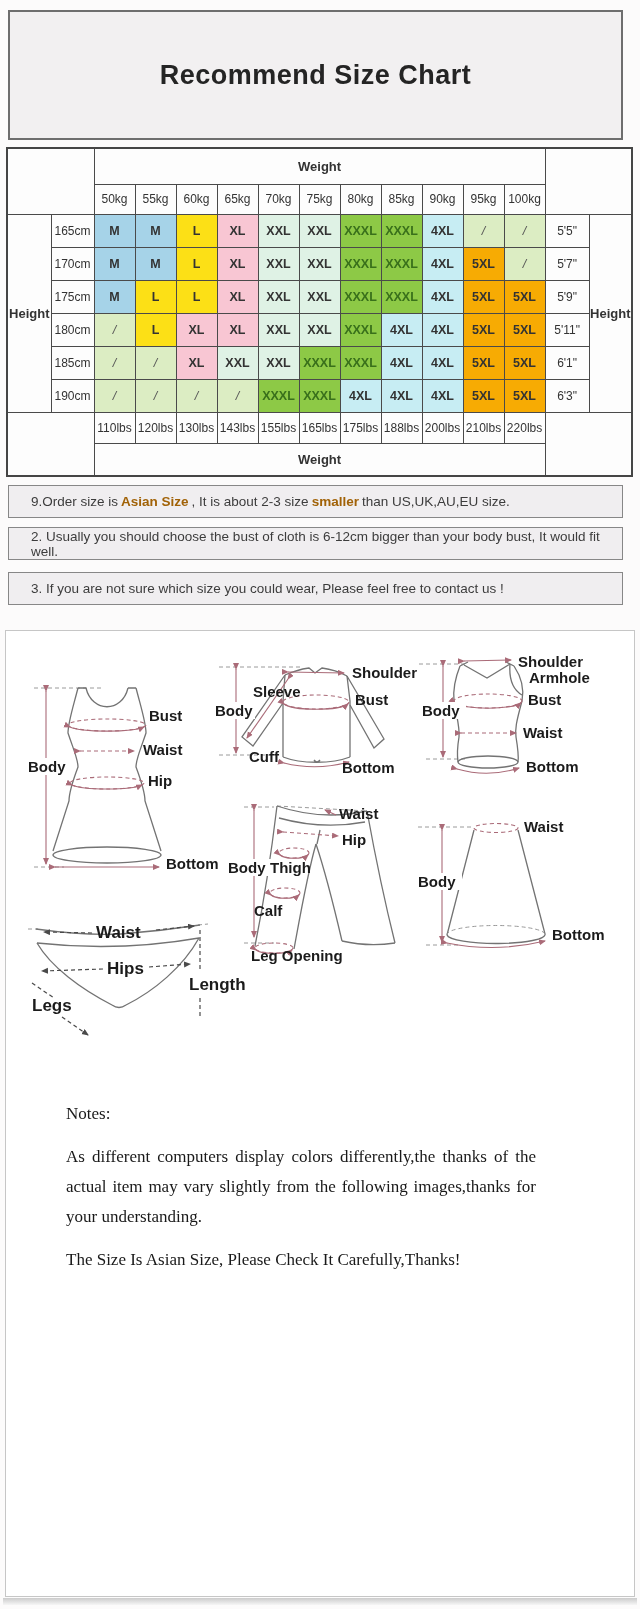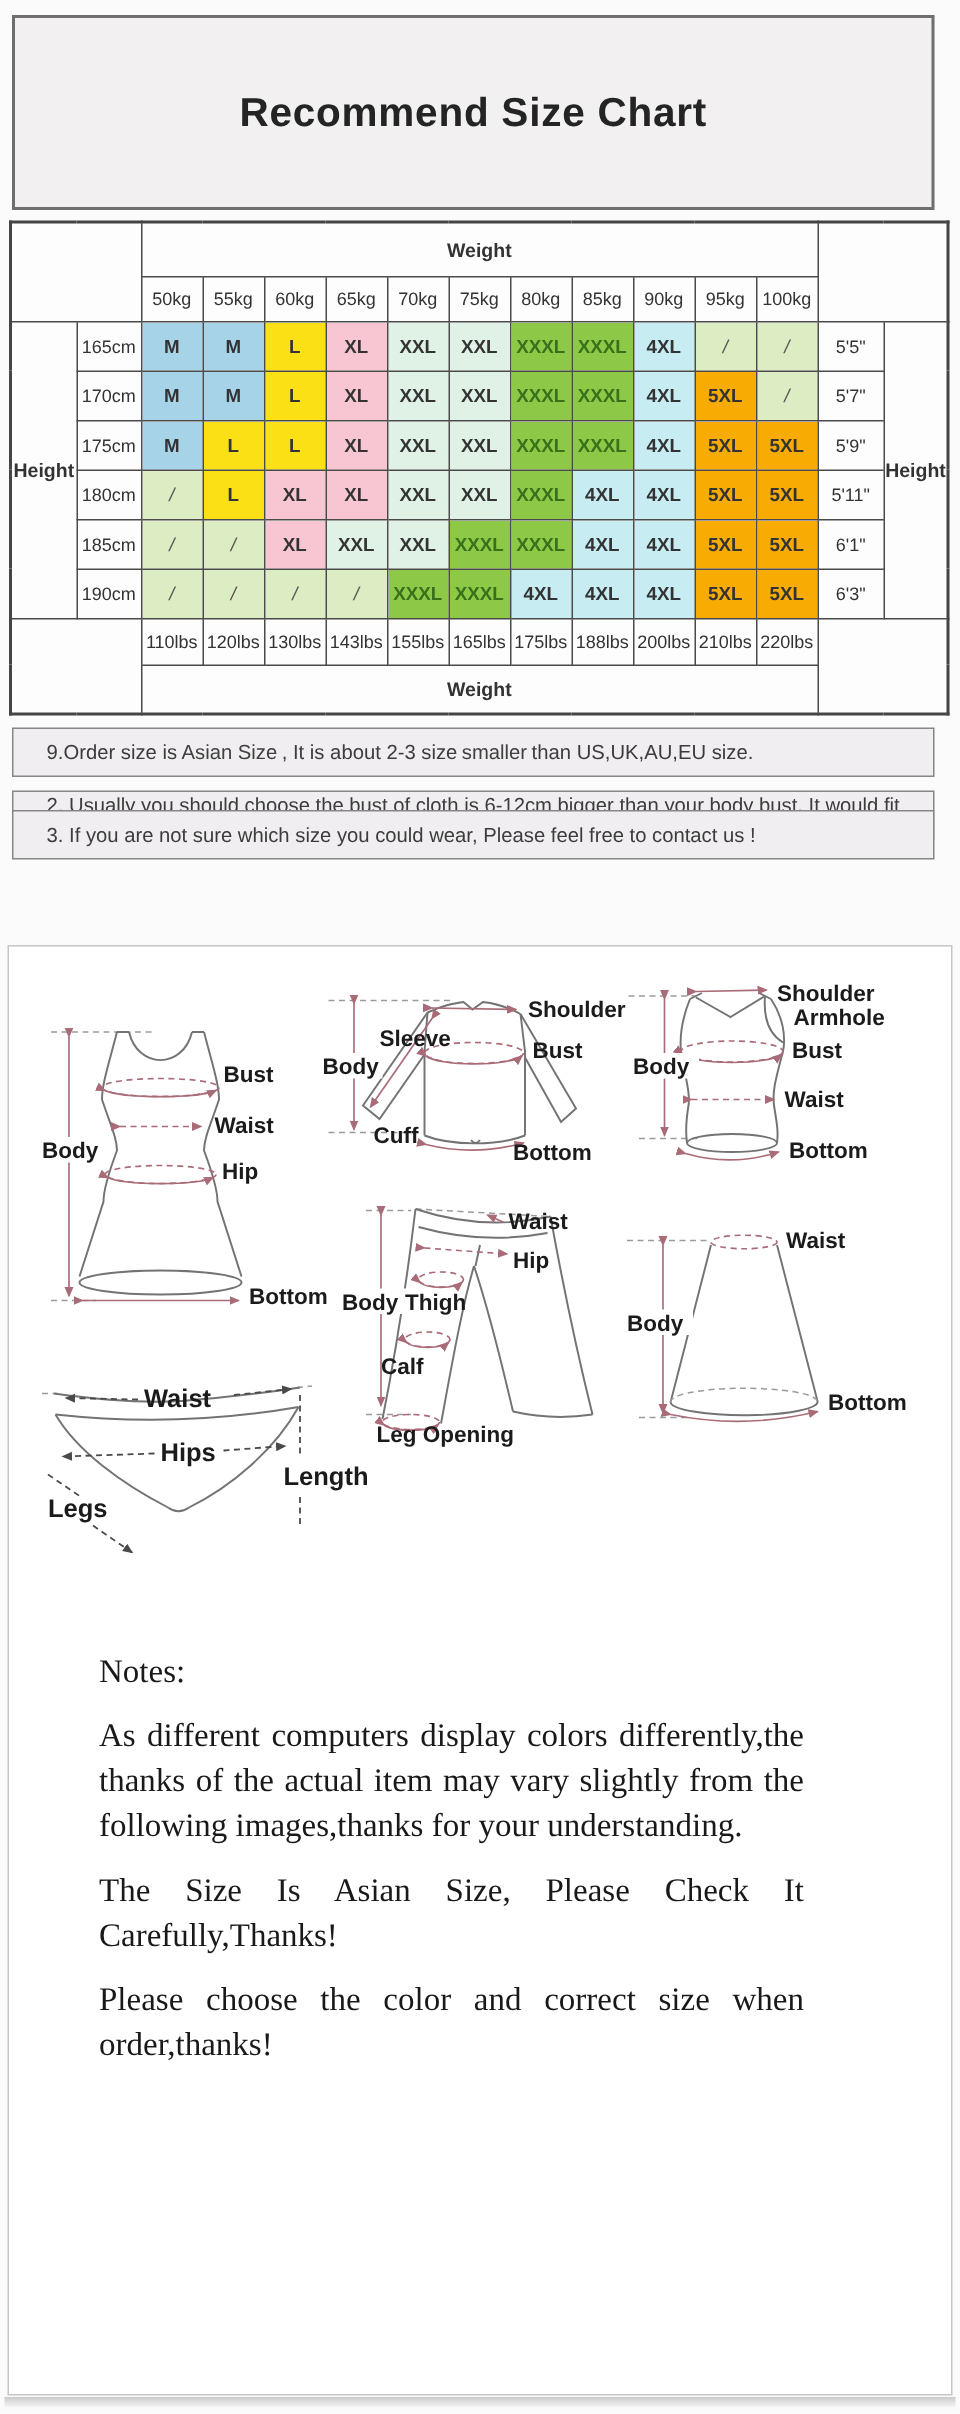--- a/index.html
+++ b/index.html
@@ -10,24 +10,24 @@
   table.size{position:absolute;left:6px;top:147px;width:625px;border-collapse:collapse;table-layout:fixed;font-size:12px;color:#333;border:2px solid #454545}
   table.size td{border:1px solid #4a4a4a;text-align:center;vertical-align:middle;height:33px;padding:0;background:#fdfdfd;overflow:hidden;white-space:nowrap}
   table.size td.wt{font-weight:bold;font-size:13px;height:36px}
   table.size td.wtb{font-weight:bold;font-size:13px;height:33px}
   table.size td.hl{font-weight:bold;font-size:13px}
   table.size td.kg{height:30px}
   table.size td.lbs{height:31px}
   table.size td.size-cell{font-weight:bold;font-size:12.5px}
   table.size td.slash{font-weight:normal;font-style:italic;color:#555}
   .note-box{position:absolute;left:8px;width:615px;height:33px;background:#f0eef0;border:1px solid #878787;display:flex;align-items:center;padding-left:22px;font-size:13.5px;color:#3c3c3c}
-  .note-box .red{color:#404040;font-weight:normal;padding:0 3px}
+  .note-box .red{color:#a16207;font-weight:bold;padding:0 3px}
   .panel{position:absolute;left:5px;top:630px;width:630px;height:967px;background:#fff;border:1px solid #c6c6c6}
   .diagrams{display:block}
-  .notes{padding:0 98px 0 60px;font-family:"Liberation Serif",serif;font-size:22px;color:#191919;margin-top:6px}
+  .notes{padding:0 98px 0 60px;font-family:"Liberation Serif",serif;font-size:17px;color:#191919;margin-top:6px}
   .notes p{line-height:30px;margin-bottom:13px;text-align:justify}
   .photo-shadow{position:absolute;left:3px;right:3px;top:1598px;height:7px;background:linear-gradient(#cbcbcb,#f6f6f6)}
   
   .o{stroke:#737373;fill:none;stroke-width:1.3}
   .m{stroke:#aa6b78;fill:none;stroke-width:1.1}
   .k{stroke:#4a4a4a;fill:none;stroke-width:1.2}
   .d{stroke-dasharray:4 3}
   .g{stroke:#9a9a9a;fill:none;stroke-width:1}
   svg text{fill:#1b1b1b;font-weight:bold;font-size:15px;font-family:"Liberation Sans",sans-serif}
   svg text.big{font-size:17px}
@@ -193,21 +193,21 @@
 <div class="note-box" style="top:485px">
     <span>9.Order size is </span>
     <span class="red">Asian Size</span>
     <span>, It is about 2-3 size </span>
     <span class="red">smaller</span>
     <span> than US,UK,AU,EU size.</span>
   </div>
 <div class="note-box" style="top:527px">
     <span>2. Usually you should choose the bust of cloth is 6-12cm bigger than your body bust, It would fit well.</span>
   </div>
-<div class="note-box" style="top:540px">
+<div class="note-box" style="top:572px">
     <span>3. If you are not sure which size you could wear, Please feel free to contact us !</span>
   </div>
 
 <div class="panel">
   <svg class="diagrams" width="628" height="462" viewBox="0 0 628 462">
     <defs>
       <marker id="mr" markerWidth="9" markerHeight="9" refX="6" refY="3" orient="auto" markerUnits="userSpaceOnUse">
           <path d="M0,0L7,3L0,6z" fill="#aa6b78"></path>
         </marker>
       <marker id="mk" markerWidth="9" markerHeight="9" refX="6" refY="3" orient="auto" markerUnits="userSpaceOnUse">
@@ -347,17 +347,16 @@
       <line class="k d" x1="56" y1="386" x2="82" y2="404" marker-end="url(#mk)"></line>
       <path class="k d" d="M 194,299 L 194,341 M 194,367 L 194,388"></path>
       <text class="big" x="183" y="359">Length</text>
     </g>
   </svg>
 
   <div class="notes">
     <p>Notes:</p>
     <p>As different computers display colors differently,the thanks of the actual item may vary slightly from the following images,thanks for your understanding.</p>
     <p>The Size Is Asian Size, Please Check It Carefully,Thanks!</p>
-    <p>Please choose the color and correct size when order,thanks!</p>
   </div>
 </div>
 
 <div class="photo-shadow"></div>
 
 </body></html>

